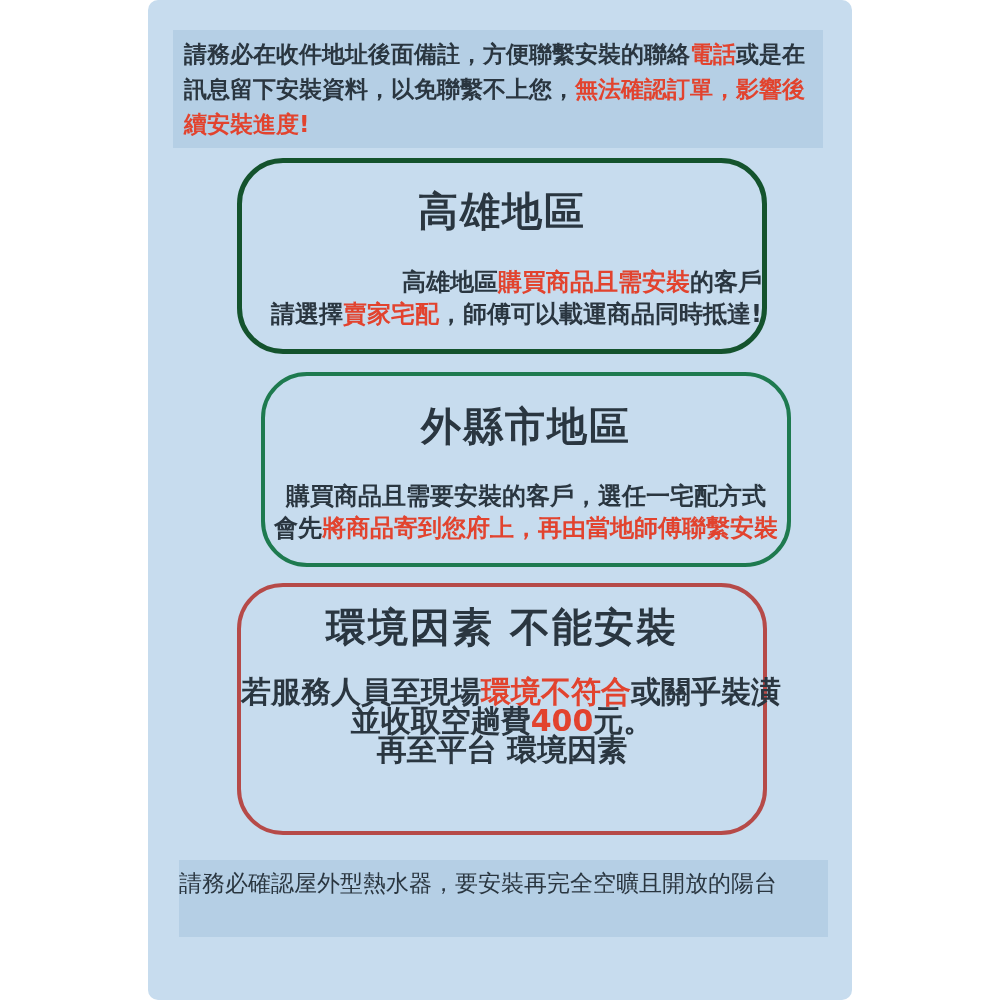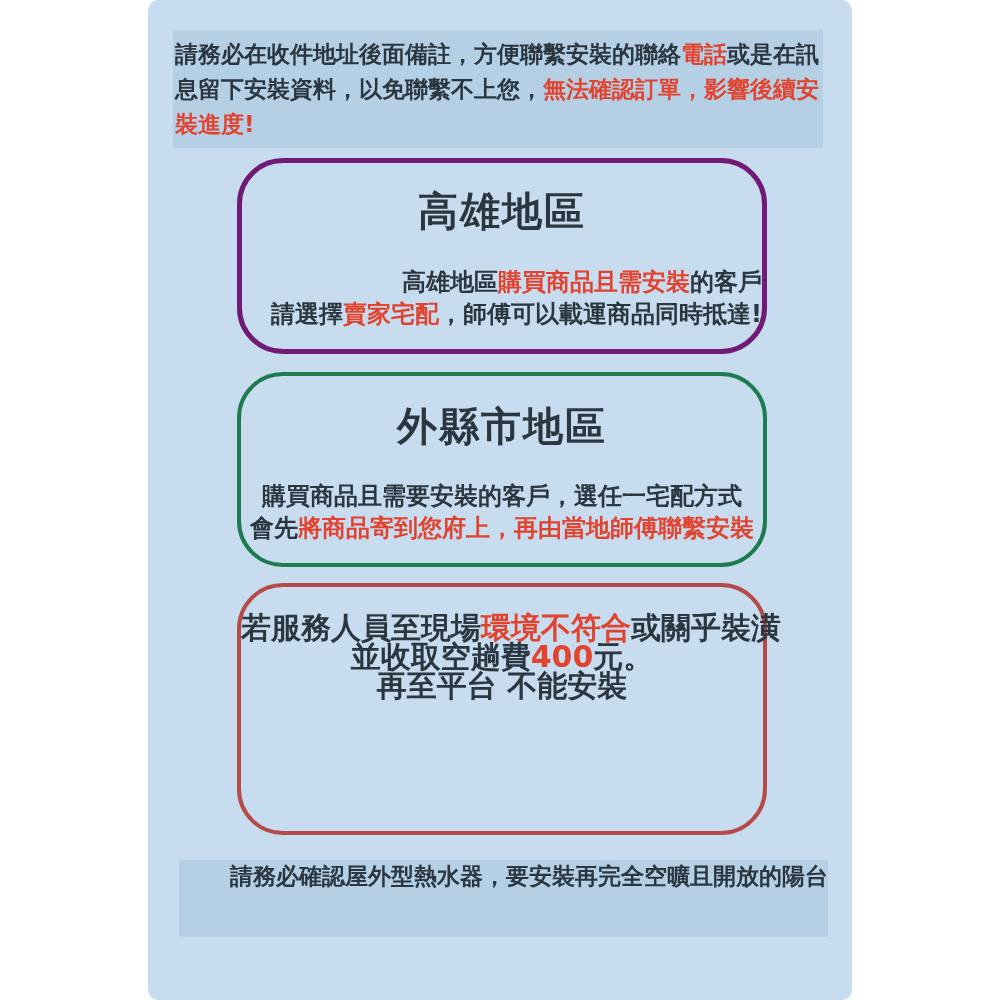--- a/index.html
+++ b/index.html
@@ -28,47 +28,48 @@
     position: absolute;
     background: #b5cfe5;
     color: #2a3640;
     box-sizing: border-box;
   }
   .top-note {
     left: 25px;
     top: 30px;
     width: 650px;
     height: 118px;
-    padding: 7px 2px;
+    padding: 7px 11px;
     font-size: 23px;
     line-height: 35px;
     font-weight: bold;
     text-align: left;
   }
   .bottom-note {
     left: 31px;
     top: 860px;
     width: 649px;
     height: 77px;
+    padding-top: 7px;
     font-size: 23px;
     line-height: 33px;
-    font-weight: bold;
-    text-align: right;
+    font-weight: normal;
+    text-align: left;
   }
   .box {
     position: absolute;
     left: 89px;
     width: 530px;
     border-radius: 46px;
     box-sizing: border-box;
     text-align: center;
     color: #2a3640;
   }
-  .box-navy  { top: 158px; height: 196px; border: 5px solid #701a75; }
-  .box-green { top: 372px; height: 195px; border: 4px solid #1e7a4f; }
+  .box-navy  { top: 158px; height: 196px; border: 5px solid #14532d; }
+  .box-green { top: 372px; height: 195px; border: 4px solid #1e7a4f; margin-left: 24px; }
   .box-red   { top: 583px; height: 252px; border: 4px solid #b64a48; }
   .box-title {
     font-size: 40px;
     font-weight: bold;
     letter-spacing: 2px;
     line-height: 48px;
   }
   .box-navy  .box-title { margin-top: 24px; }
   .box-green .box-title { margin-top: 26px; }
   .box-red   .box-title { margin-top: 16px; }
@@ -104,24 +105,25 @@
 
     <div class="box box-green">
       <div class="box-title">外縣市地區</div>
       <div class="box-body">
         <div class="line"><span class="seg-dark">購買商品且需要安裝的客戶，選任一宅配方式</span></div>
         <div class="line"><span class="seg-dark">會先</span><span class="seg-red">將商品寄到您府上，再由當地師傅聯繫安裝</span></div>
       </div>
     </div>
 
     <div class="box box-red">
+      <div class="box-title">環境因素 不能安裝</div>
       <div class="box-body">
         <div class="line"><span class="seg-dark">若服務人員至現場</span><span class="seg-red">環境不符合</span><span class="seg-dark">或關乎裝潢</span></div>
         <div class="line"><span class="seg-dark">並收取空趟費</span><span class="seg-red">400</span><span class="seg-dark">元。</span></div>
-        <div class="line"><span class="seg-dark">再至平台 不能安裝</span></div>
+        <div class="line"><span class="seg-dark">再至平台 環境因素</span></div>
       </div>
     </div>
 
     <div class="note bottom-note">
       <div class="line">請務必確認屋外型熱水器，要安裝再完全空曠且開放的陽台</div>
     </div>
 
   </div>
 </div>
 

